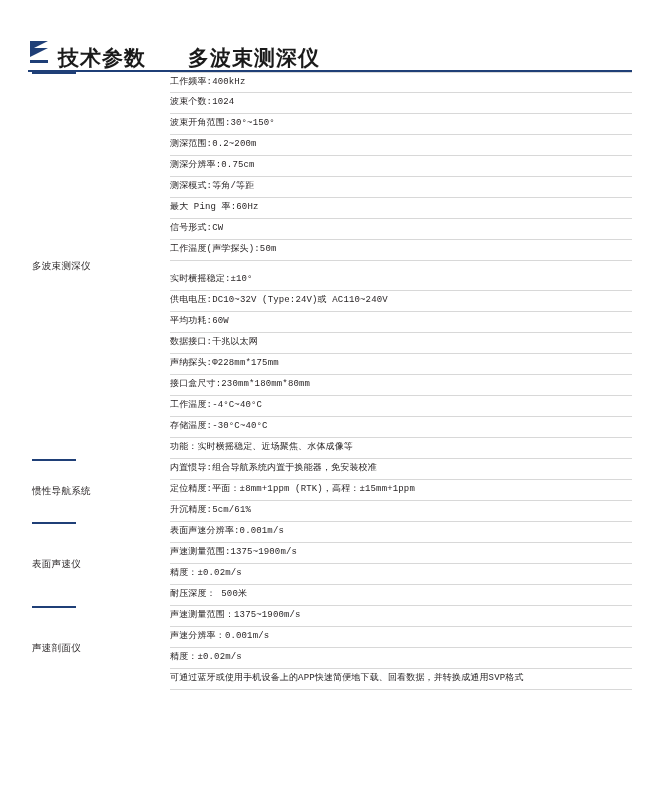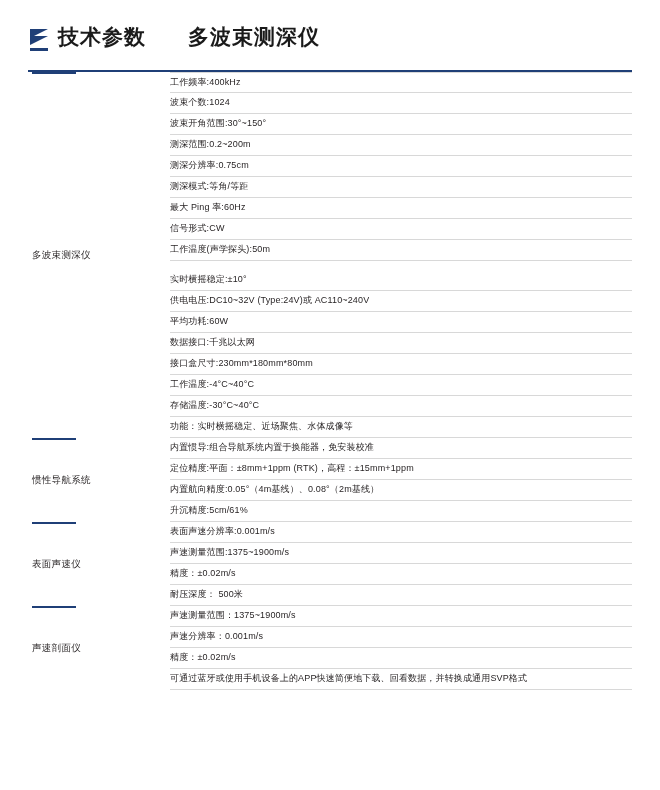--- a/index.html
+++ b/index.html
@@ -22,21 +22,21 @@
   }
 
   
   .header {
     position: absolute;
     left: 28px;
     top: 26px;
     width: 604px;
     height: 42px;
     display: flex;
-    align-items: flex-start;
+    align-items: flex-end;
   }
   .logo-mark {
     width: 22px;
     height: 30px;
     margin-right: 8px;
     position: relative;
     flex: 0 0 auto;
   }
   .logo-mark svg { display: block; }
   .header-title {
@@ -94,20 +94,21 @@
     position: absolute;
     left: 4px;
     top: 0;
     width: 44px;
     height: 2px;
     background: #1f3f77;
   }
   .rows-cell {
     flex: 1 1 auto;
     min-width: 0;
+    font-family: Liberation Mono, monospace;
   }
   .spec-row {
     height: 21px;
     display: flex;
     align-items: center;
     border-bottom: 1px solid #d8d8d8;
     box-sizing: border-box;
   }
   .spec-row:first-child {
     border-top: 1px solid #d8d8d8;
@@ -187,20 +188,23 @@
           <div class="spec-row">
             <span class="spec-text">供电电压:DC10~32V (Type:24V)或 AC110~240V</span>
           </div>
           <div class="spec-row">
             <span class="spec-text">平均功耗:60W</span>
           </div>
           <div class="spec-row">
             <span class="spec-text">数据接口:千兆以太网</span>
           </div>
           <div class="spec-row">
+            <span class="spec-text">声纳探头:Φ228mm*175mm</span>
+          </div>
+          <div class="spec-row">
             <span class="spec-text">接口盒尺寸:230mm*180mm*80mm</span>
           </div>
           <div class="spec-row">
             <span class="spec-text">工作温度:-4°C~40°C</span>
           </div>
           <div class="spec-row">
             <span class="spec-text">存储温度:-30°C~40°C</span>
           </div>
           <div class="spec-row">
             <span class="spec-text">功能：实时横摇稳定、近场聚焦、水体成像等</span>
@@ -213,23 +217,20 @@
           <span class="group-label">惯性导航系统</span>
         </div>
         <div class="rows-cell">
           <div class="spec-row">
             <span class="spec-text">内置惯导:组合导航系统内置于换能器，免安装校准</span>
           </div>
           <div class="spec-row">
             <span class="spec-text">定位精度:平面：±8mm+1ppm (RTK)，高程：±15mm+1ppm</span>
           </div>
           <div class="spec-row">
-            <span class="spec-text">内置航向精度:0.05°（4m基线）、0.08°（2m基线）</span>
-          </div>
-          <div class="spec-row">
             <span class="spec-text">升沉精度:5cm/61%</span>
           </div>
         </div>
       </div>
       <div class="group">
         <div class="group-label-cell">
           <span class="group-divider"></span>
           <span class="group-label">表面声速仪</span>
         </div>
         <div class="rows-cell">

